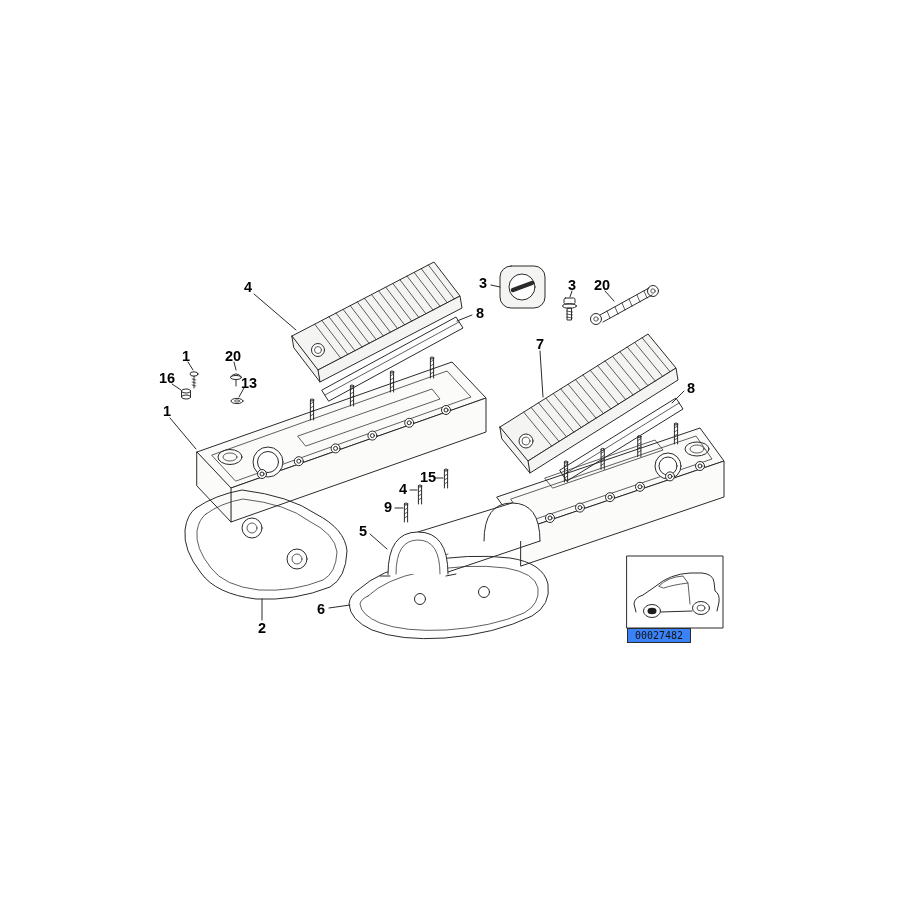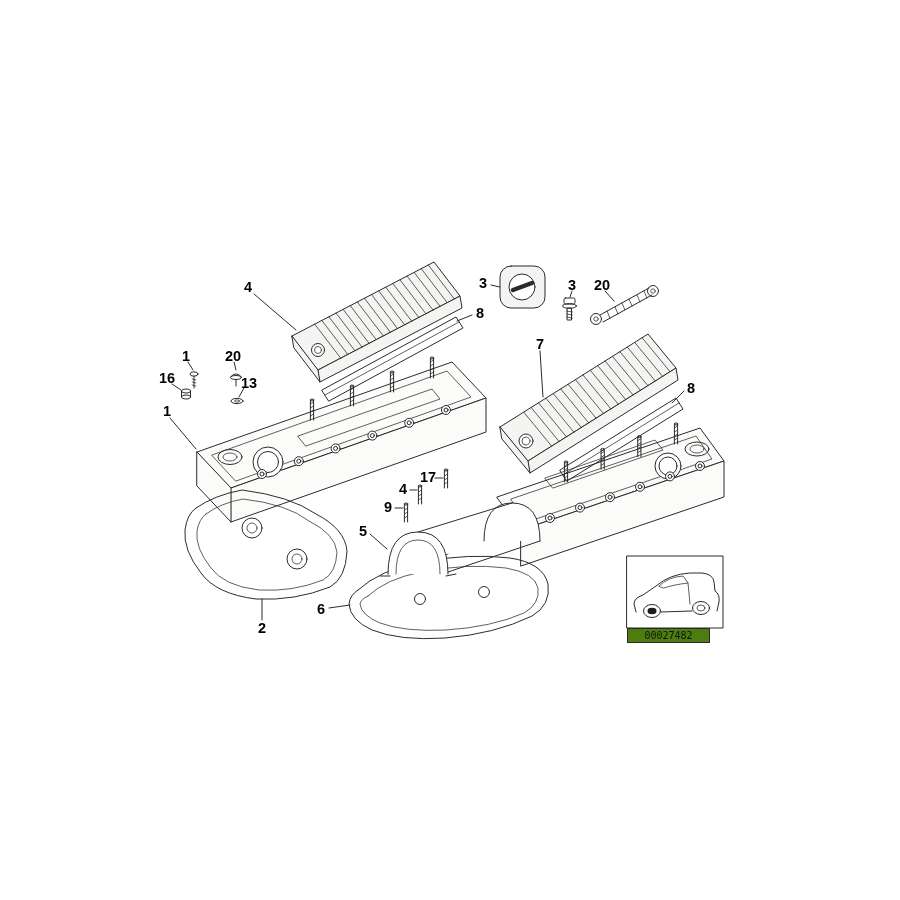--- a/index.html
+++ b/index.html
@@ -8,22 +8,22 @@
   .stage{position:relative;width:900px;height:900px;background:#fff;overflow:hidden;margin:0 auto}
   #art{position:absolute;left:0;top:0}
   #art *{stroke:#2b2b2b;stroke-width:1;fill:none;stroke-linecap:round;stroke-linejoin:round}
   #art .fillL{fill:#f4f4f2}
   #art .fillF{fill:#fbfbfa}
   #art .fillW{fill:#ffffff}
   #art .dark{fill:#1c1c1c;stroke:none}
   #art .thin{stroke-width:.75}
   #art .slot{stroke-width:4.5}
   .callout{position:absolute;transform:translate(-50%,-50%);font-weight:700;font-size:14.5px;color:#000;line-height:1;cursor:pointer;user-select:none}
-  .doc-box{position:absolute;left:627px;top:628px;width:83px;height:15px;border:1px solid #2b2b2b;
-           font-family:"DejaVu Sans Mono",monospace;font-size:10px;line-height:13px;text-align:center;color:#111;background:#4d7c0f}
+  .doc-box{position:absolute;left:627px;top:628px;width:64px;height:15px;border:1px solid #2b2b2b;
+           font-family:"DejaVu Sans Mono",monospace;font-size:10px;line-height:13px;text-align:center;color:#111;background:#3b82f6}
 </style>
 </head>
 <body>
 
 <div class="stage">
 
   <svg id="art" width="900" height="900" viewBox="0 0 900 900">
 
     <g>
       <path class="fillF" d="M197,452 L452,362 L486,398 L231,488 Z"></path>
@@ -342,21 +342,21 @@
   <span class="callout" style="left:572px;top:285px">3</span>
   <span class="callout" style="left:602px;top:285px">20</span>
   <span class="callout" style="left:480px;top:313px">8</span>
   <span class="callout" style="left:540px;top:344px">7</span>
   <span class="callout" style="left:691px;top:388px">8</span>
   <span class="callout" style="left:186px;top:356px">1</span>
   <span class="callout" style="left:233px;top:356px">20</span>
   <span class="callout" style="left:167px;top:378px">16</span>
   <span class="callout" style="left:249px;top:383px">13</span>
   <span class="callout" style="left:167px;top:411px">1</span>
-  <span class="callout" style="left:428px;top:477px">17</span>
+  <span class="callout" style="left:428px;top:477px">15</span>
   <span class="callout" style="left:403px;top:489px">4</span>
   <span class="callout" style="left:388px;top:507px">9</span>
   <span class="callout" style="left:363px;top:531px">5</span>
   <span class="callout" style="left:321px;top:609px">6</span>
   <span class="callout" style="left:262px;top:628px">2</span>
 
   <div class="doc-box">
     <span>00027482</span>
   </div>
 </div>

